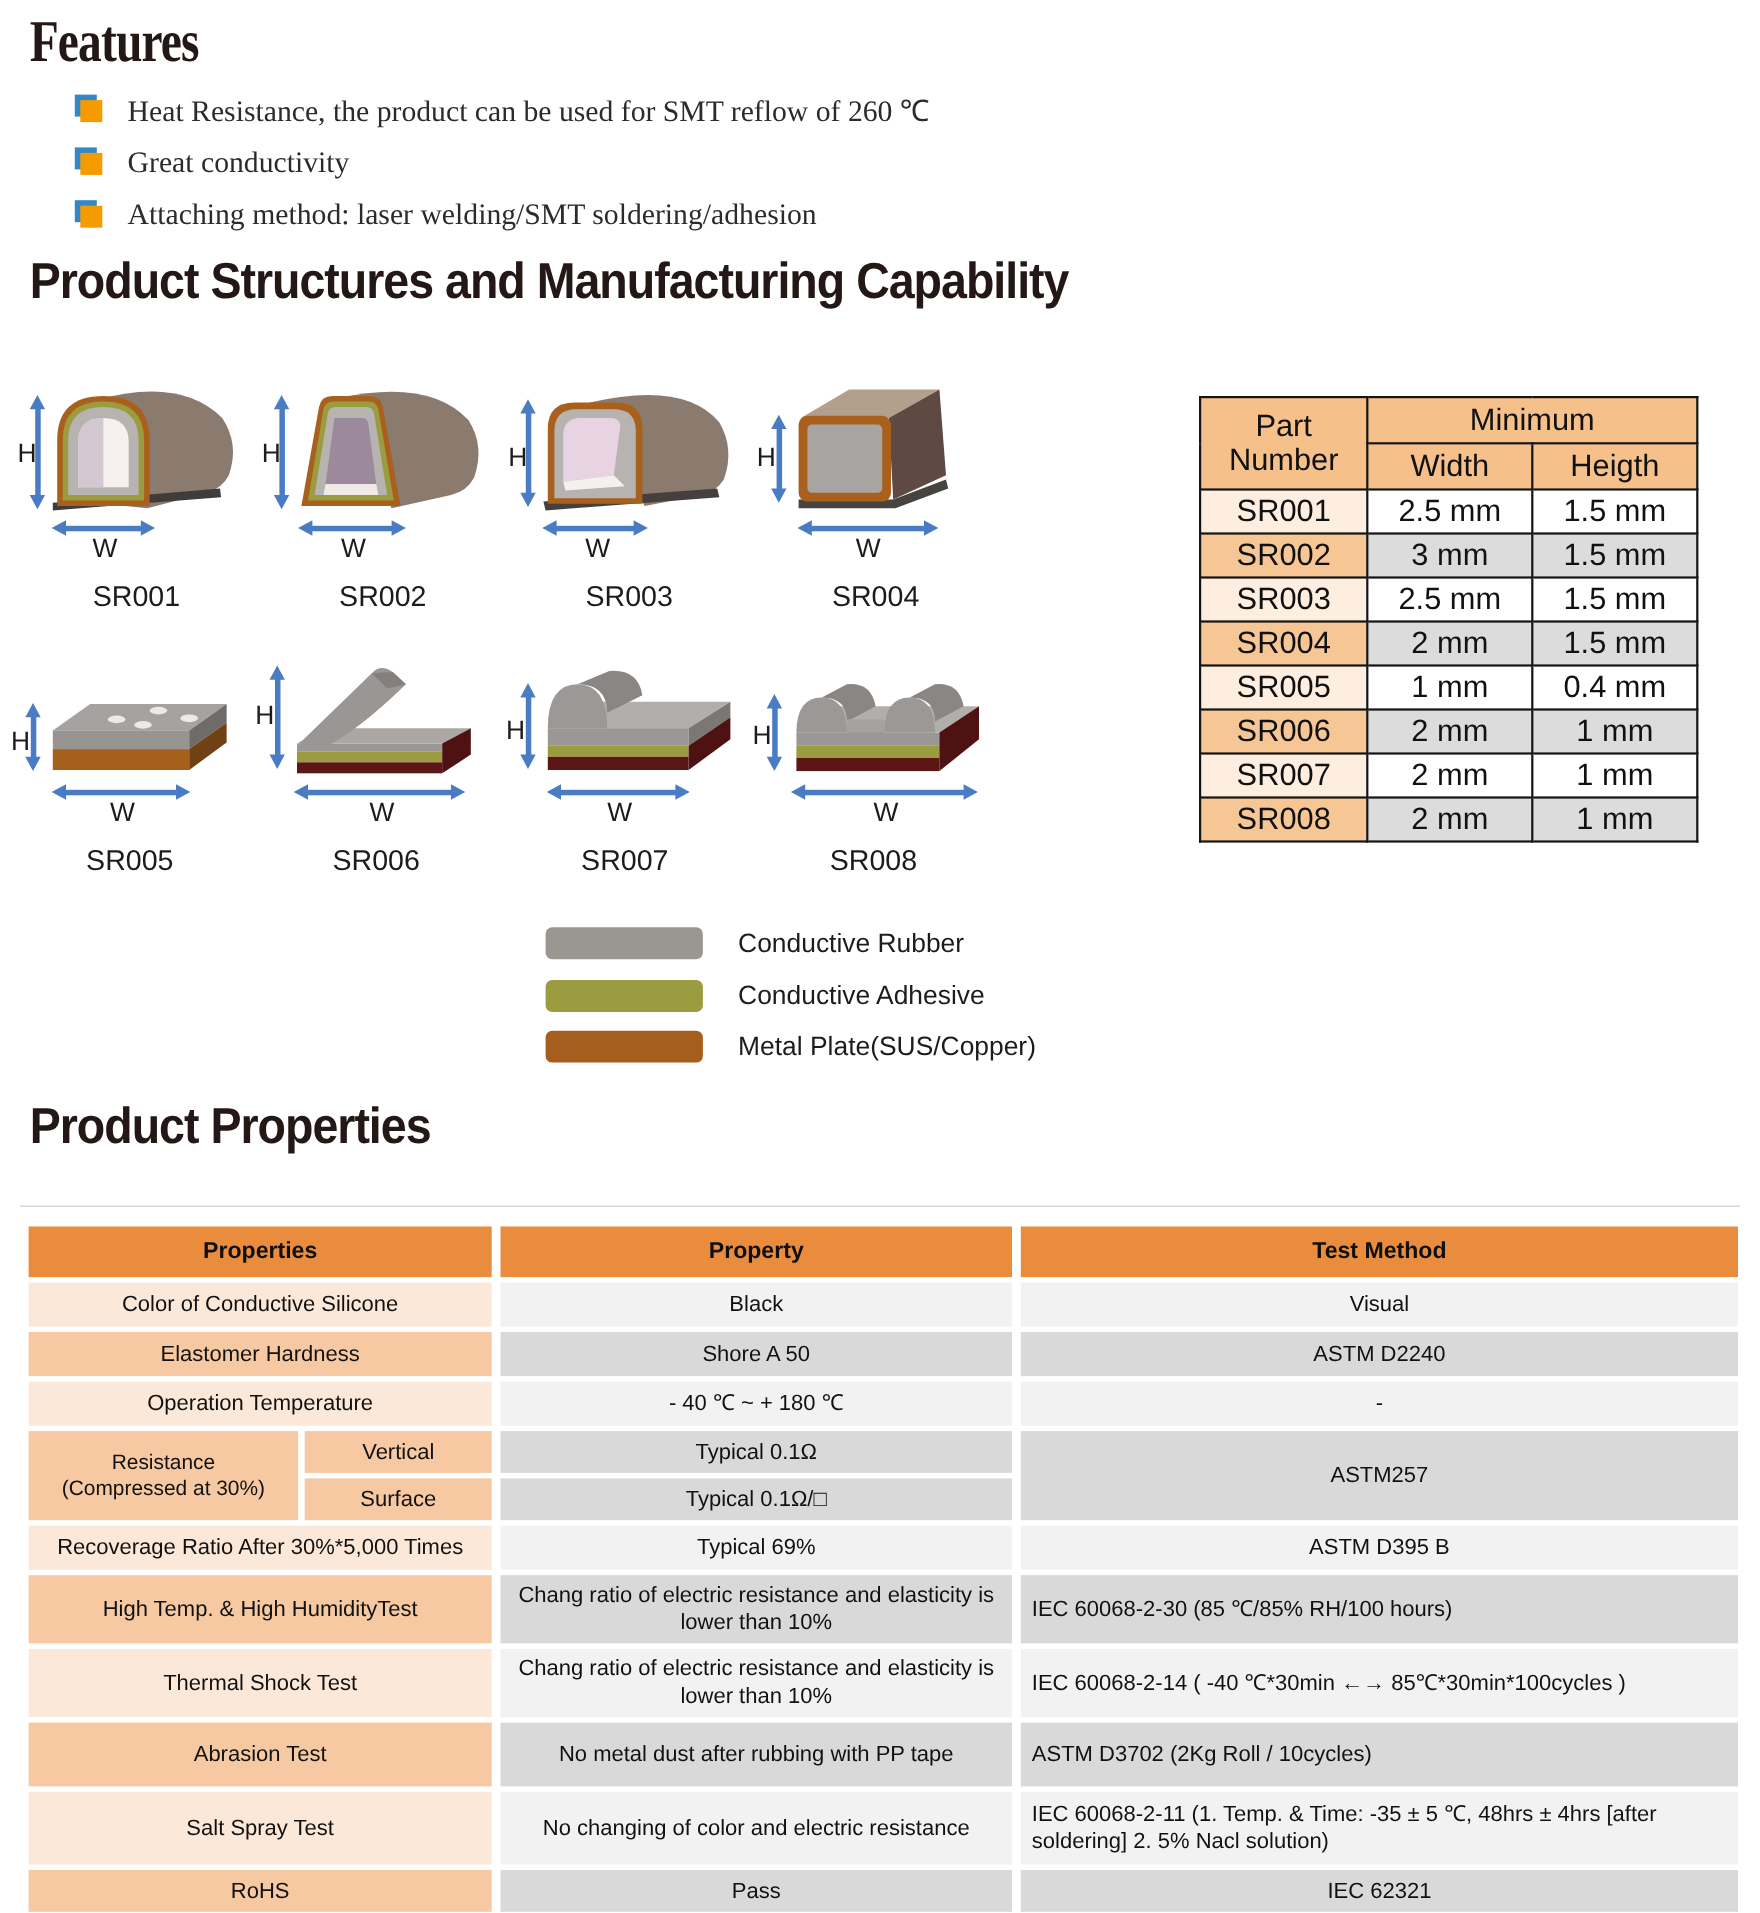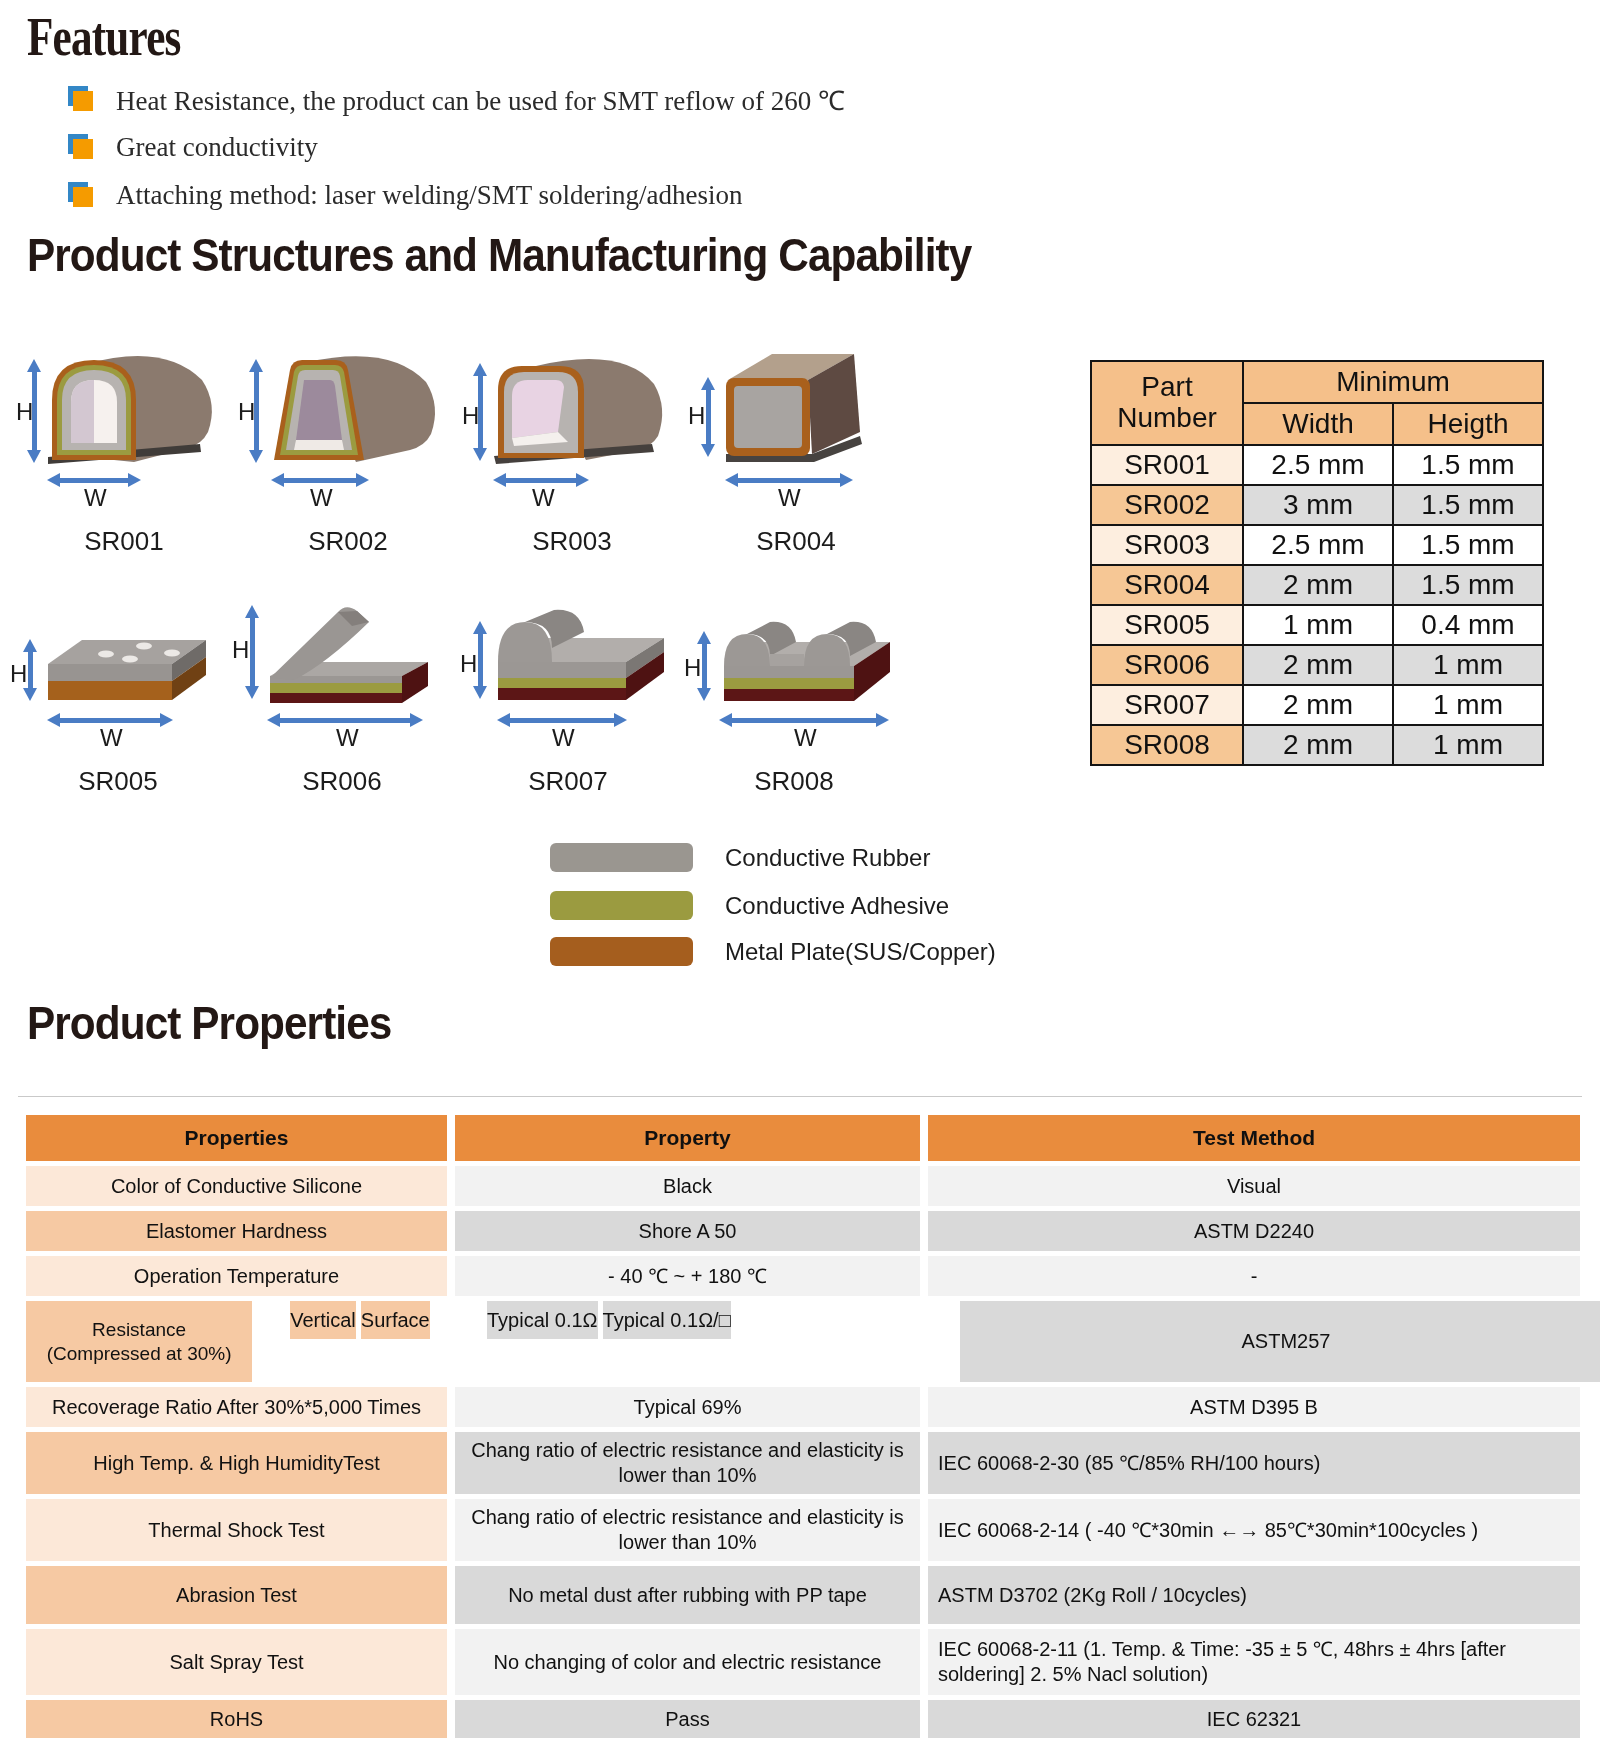--- a/index.html
+++ b/index.html
@@ -38,21 +38,21 @@
   .th-or { background: #F5C08A; }
   .cell-pl { background: #FDEEDF; }
   .cell-po { background: #F6C795; }
   .cell-w  { background: #ffffff; }
   .cell-g  { background: #DCDCDC; }
   .col-a { width: 152px; } .col-b { width: 150px; } .col-c { width: 150px; }
   .rh { height: 42px; line-height: 1.1; }
   .rd { height: 40px; }
 
   
-  .leg-row { position: absolute; left: 550px; display: flex; align-items: center; }
+  .leg-row { position: absolute; left: 496px; display: flex; align-items: center; }
   .leg-sw { width: 143px; height: 29px; border-radius: 6px; margin-right: 32px; flex: 0 0 auto; }
   .sw-rubber { background: #9A9690; }
   .sw-adhesive { background: #9B9B40; }
   .sw-metal { background: #A55E1E; }
   .leg-label { font-size: 24px; color: #1c1c1c; white-space: nowrap; }
 
   .divider { position: absolute; left: 18px; top: 1096px; width: 1564px; height: 1px; background: #c9c9c9; }
 
   
   .ptable { position: absolute; left: 26px; top: 1115px; width: 1552px; }
@@ -61,21 +61,21 @@
   .c1 { width: 421px; flex: 0 0 auto; }
   .c2 { width: 465px; flex: 0 0 auto; }
   .c3 { width: 652px; flex: 0 0 auto; }
   .left { justify-content: flex-start; text-align: left; padding-left: 10px; padding-right: 10px; }
   .hdr { background: #E98C3D; font-weight: bold; font-size: 21px; color: #101010; }
   .l1 { background: #FCE8D8; } .d1 { background: #F6C9A3; }
   .l2 { background: #F2F2F2; } .d2 { background: #D9D9D9; }
   .h46 { height: 46px; } .h40 { height: 40px; } .h38 { height: 38px; }
   .h62 { height: 62px; } .h58 { height: 58px; } .h66 { height: 66px; } .h81 { height: 81px; }
   .split { display: flex; gap: 6px; }
-  .subcol { display: flex; gap: 5px; margin-left: 32px; }
+  .subcol { display: flex; flex-direction: column; gap: 5px; }
 </style>
 </head>
 <body>
 
 <div id="page">
 
   <div class="h-serif" style="top:6px">Features</div>
 
   <div class="feat-row" style="top:84px">
     <span class="bullet">

